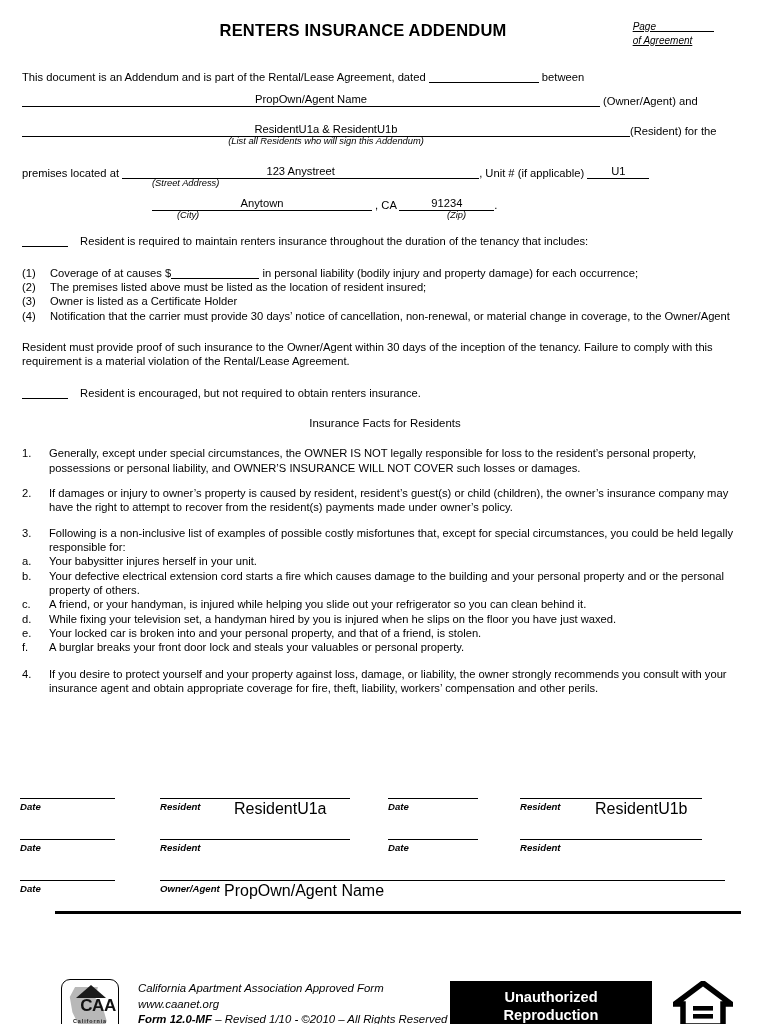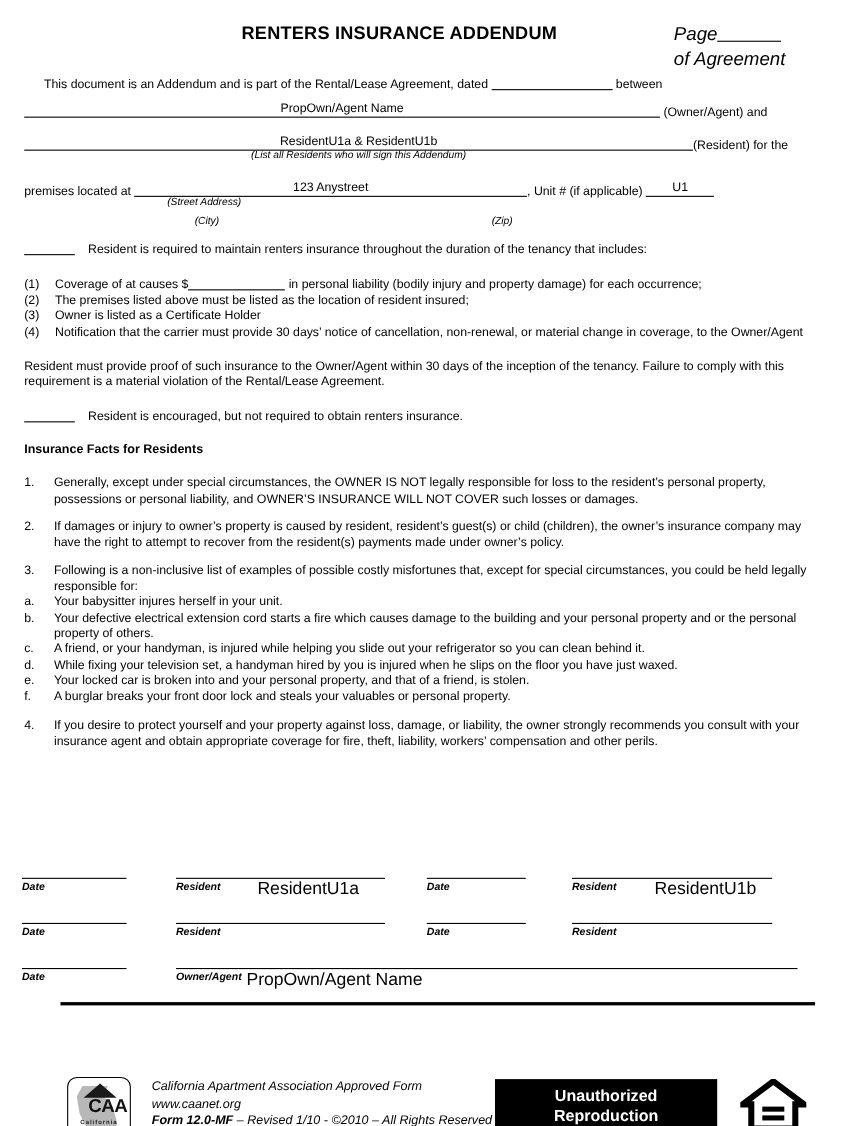--- a/index.html
+++ b/index.html
@@ -40,23 +40,24 @@
     font-size: 16.5px;
     font-weight: bold;
     letter-spacing: .2px;
     padding-right: 44px;
   }
   .page-of {
     position: absolute;
     right: 56px;
     top: 20px;
     font-style: italic;
-    font-size: 17px;
+    font-size: 10px;
     line-height: 1.35;
     white-space: nowrap;
+    text-decoration: underline;
   }
   .page-of .ul-short {
     display: inline-block;
     width: 58px;
     border-bottom: 1px solid #000;
     vertical-align: -2px;
   }
 
   
   .fill {
@@ -102,22 +103,23 @@
     left: 0;
     top: 0;
     width: 22px;
     text-align: left;
   }
   .facts .li { margin-bottom: 11px; padding-left: 27px; }
   .facts .li .mk { text-align: left; }
   .alpha .li { margin-bottom: 0; padding-left: 27px; }
 
   .section-head {
-    font-weight: bold;
+    font-weight: normal;
     font-size: 11.4px;
+    text-align: center;
   }
 
   
   .sigblock {
     position: absolute;
     left: 0; right: 0;
   }
   .sigrow { position: relative; height: 41px; }
   .sigcell {
     position: absolute;
@@ -226,21 +228,21 @@
   <div class="header">
     <div class="doc-title">RENTERS INSURANCE ADDENDUM</div>
     <div class="page-of">
       <span>Page</span><span class="ul-short"></span><br>
       <span>of Agreement</span>
     </div>
   </div>
 
   <div class="body-area">
 
-    <div class="row" style="height:22px;margin-left:18px;">
+    <div class="row" style="height:22px;">
       <span>This document is an Addendum and is part of the Rental/Lease Agreement, dated</span>
       <span class="fill" style="width:110px;"></span>
       <span>between</span>
     </div>
 
     <div class="row" style="height:30px;">
       <span class="fill" style="width:578px;">PropOwn/Agent Name</span>
       <span>(Owner/Agent) and</span>
     </div>
 
@@ -249,20 +251,25 @@
     </div>
     <div class="caption" style="width:608px; margin-bottom:16px;">(List all Residents who will sign this Addendum)</div>
 
     <div class="row" style="height:14px;">
       <span>premises located at</span>
       <span class="fill" style="width:357px;">123 Anystreet</span><span>, Unit # (if applicable)</span>
       <span class="fill" style="width:62px;">U1</span>
     </div>
     <div class="caption" style="width:210px; margin-left:130px; text-align:left; margin-bottom:6px;">(Street Address)</div>
 
+    <div class="row" style="height:14px; padding-left:130px;">
+      <span class="fill" style="width:220px;">Anytown</span>
+      <span>, CA</span>
+      <span class="fill" style="width:95px;">91234</span><span>.</span>
+    </div>
     <div class="row" style="height:24px;">
       <span class="caption" style="position:absolute; left:155px; top:0;">(City)</span>
       <span class="caption" style="position:absolute; left:425px; top:0;">(Zip)</span>
     </div>
 
     <div class="row" style="height:32px;">
       <span class="blank" style="width:46px;"></span>
       <span style="margin-left:9px;">Resident is required to maintain renters insurance throughout the duration of the tenancy that includes:</span>
     </div>
 

